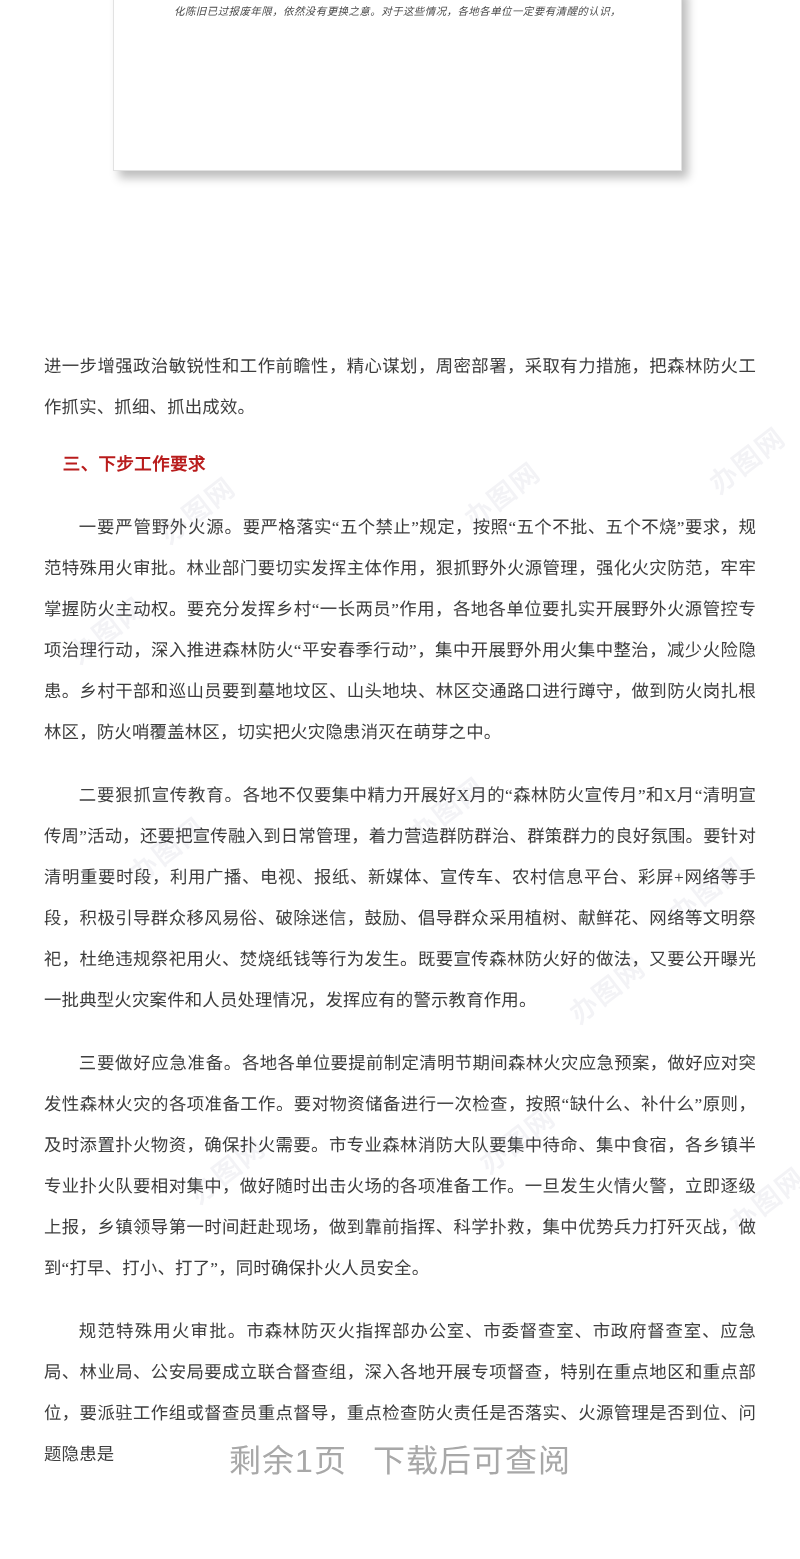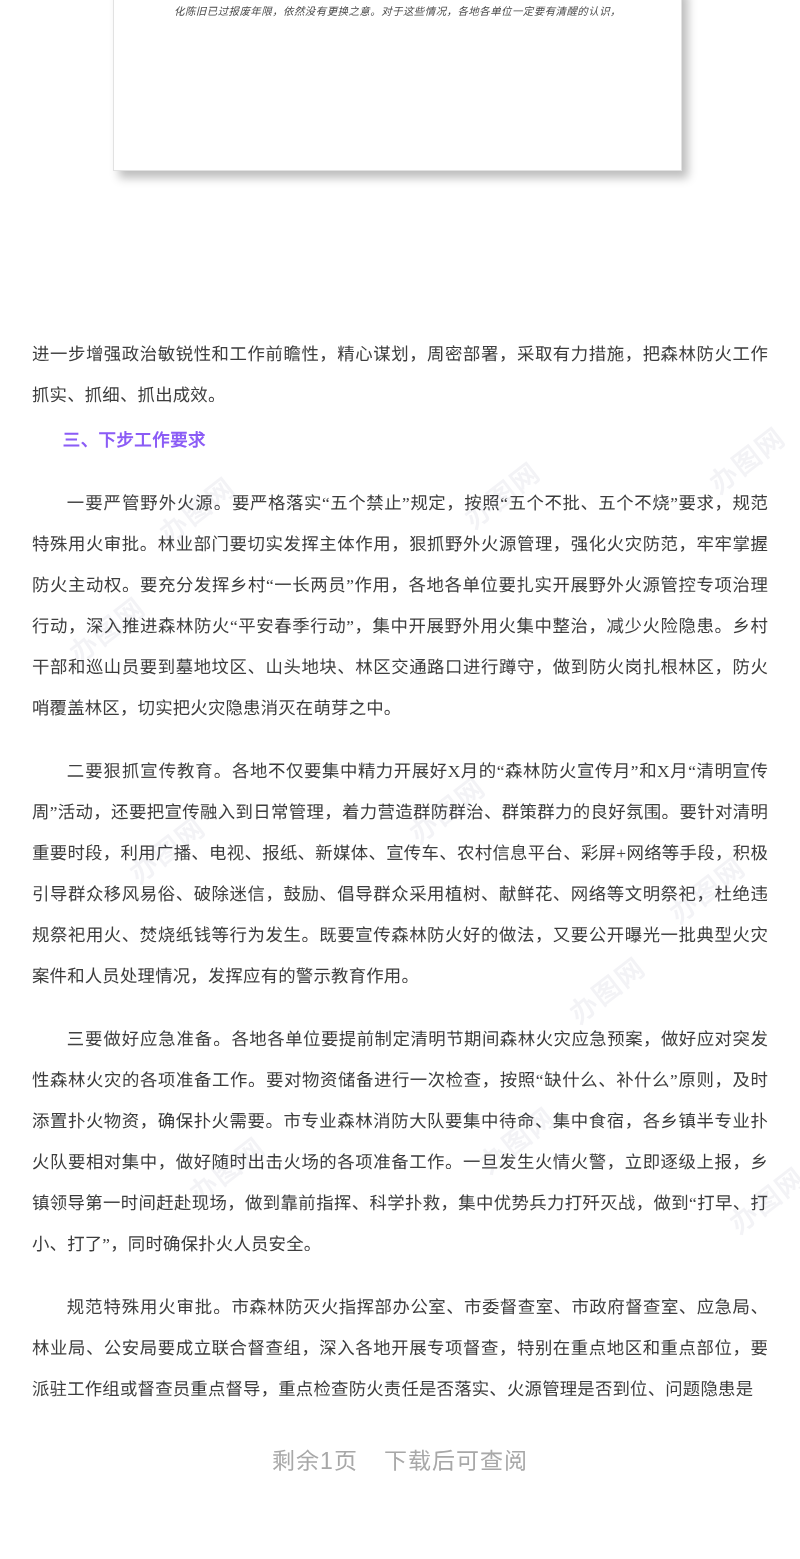--- a/index.html
+++ b/index.html
@@ -58,21 +58,21 @@
     left: 0;
     top: 330px;
     width: 800px;
   }
   .doc-inner {
     margin: 0 28px;
     width: 744px;
   }
 
   p.para {
-    margin: 4px;
+    margin: 16px;
     font-size: 17.4px;
     line-height: 41px;
     text-align: justify;
     text-justify: inter-ideograph;
     text-align-last: left;
     letter-spacing: 0.2px;
     color: #3d3d3d;
     font-family: "Liberation Serif", "DejaVu Serif", serif;
   }
   p.para.indent {
@@ -81,38 +81,38 @@
   p.gap-before { margin-top: 22px; }
 
   h2.heading {
     margin: 0;
     padding: 0;
     font-size: 17.4px;
     line-height: 41px;
     font-weight: bold;
     text-indent: 2em;
     letter-spacing: 0.5px;
-    color: #8b5cf6;
+    color: #b91c1c;
   }
 
   .lead {
     font-weight: normal;
     color: #404040;
     letter-spacing: 0.6px;
   }
 
   
   .paywall {
     position: absolute;
     left: 0;
     top: 1438px;
     width: 800px;
     text-align: center;
     font-family: "Liberation Sans", "DejaVu Sans", sans-serif;
-    font-size: 23px;
+    font-size: 32px;
     line-height: 46px;
     color: #a8a8a8;
     letter-spacing: 1px;
     user-select: none;
   }
   .paywall .pw-gap { display: inline-block; width: 26px; }
 
   
   .wm-layer {
     position: absolute;

